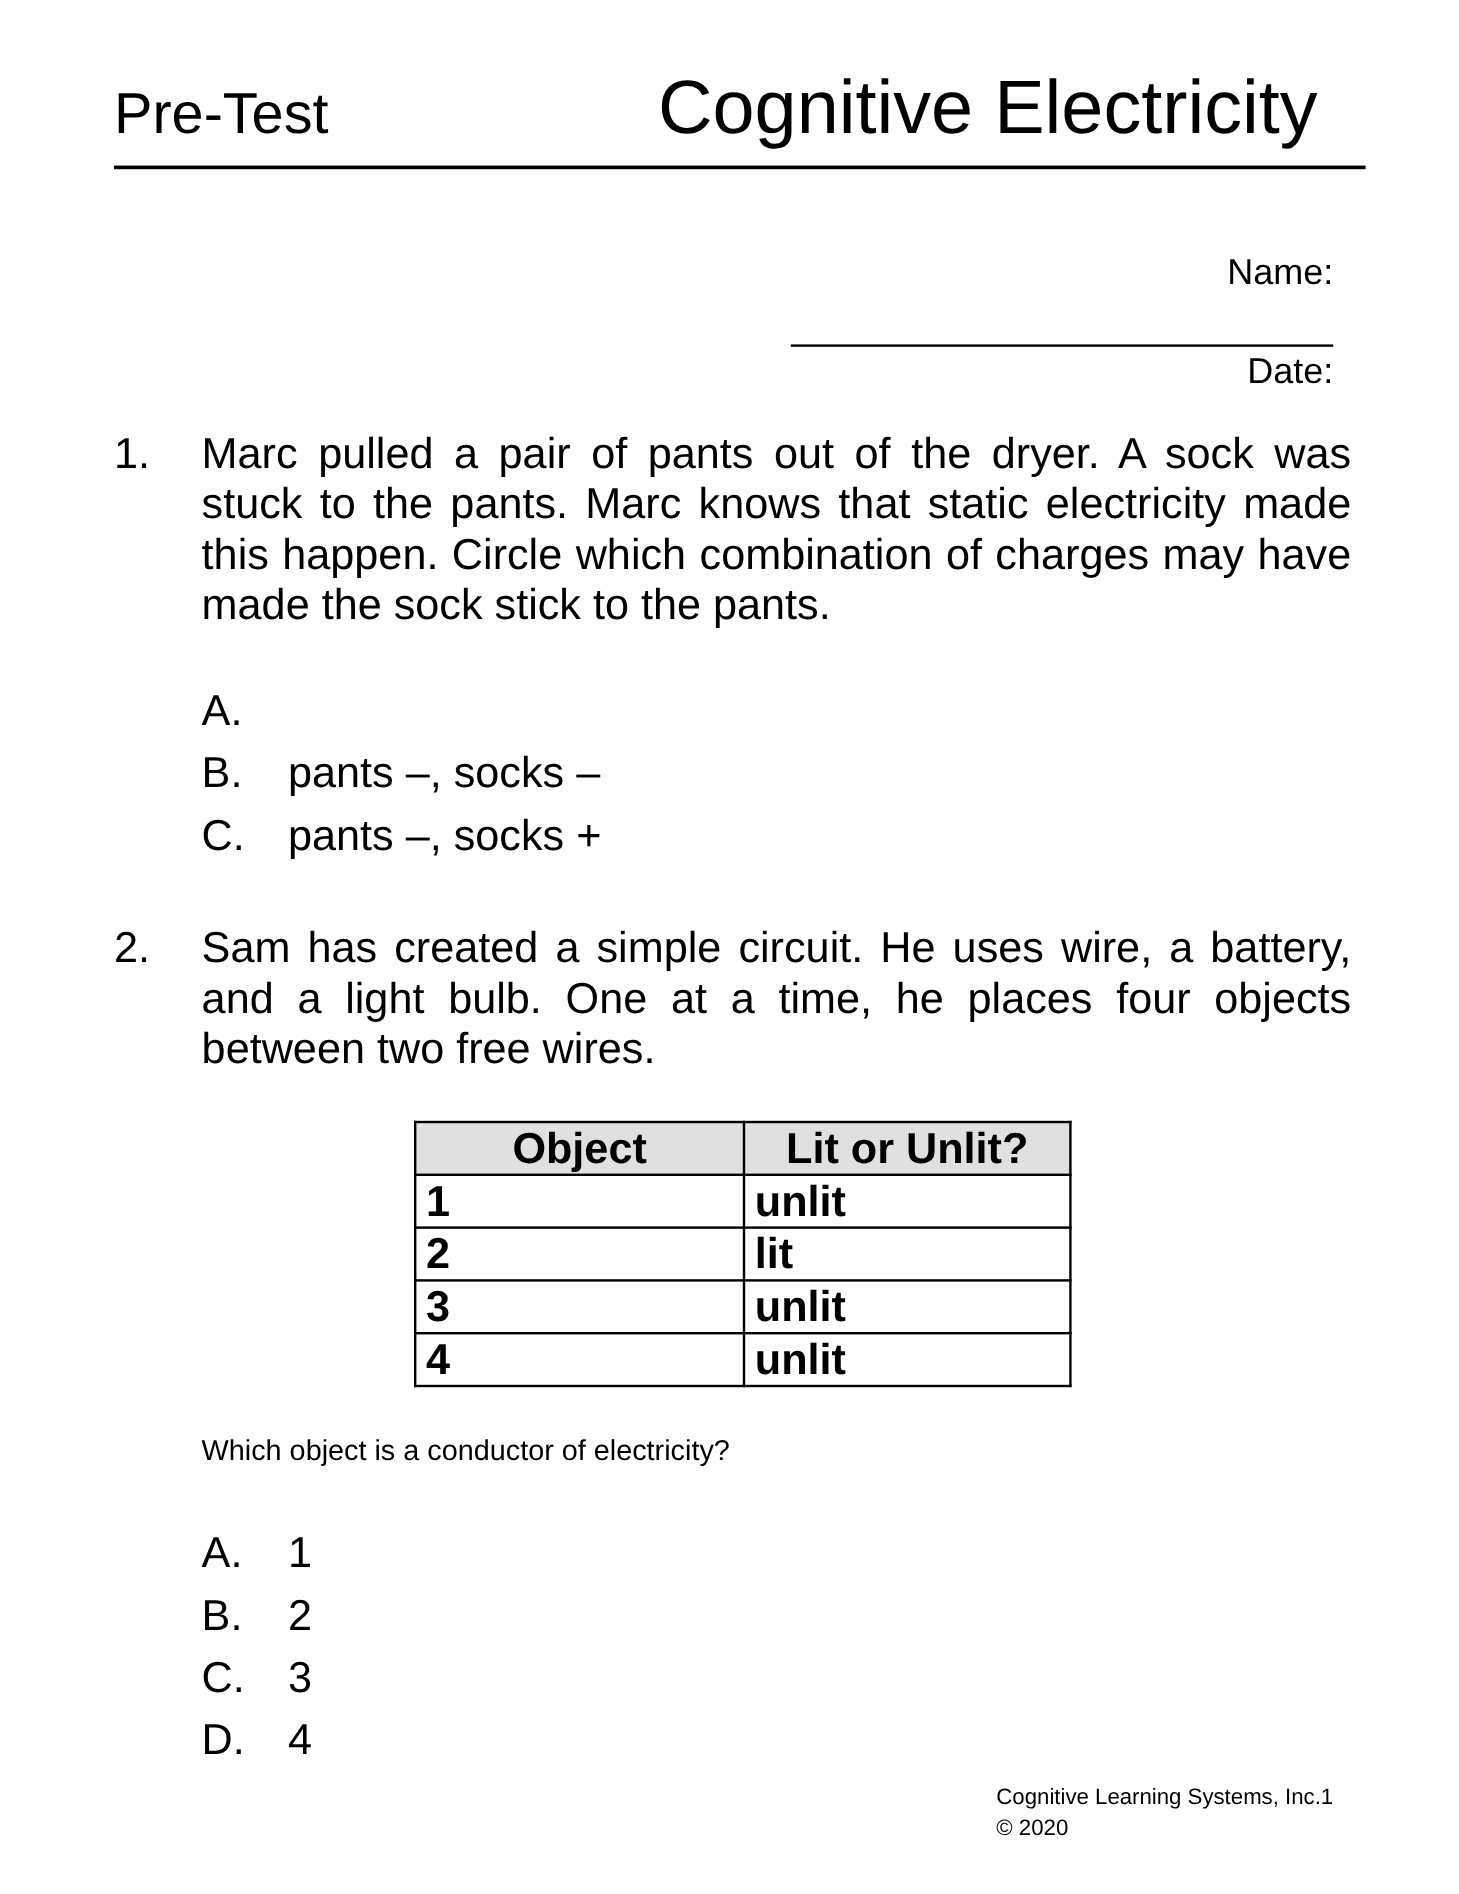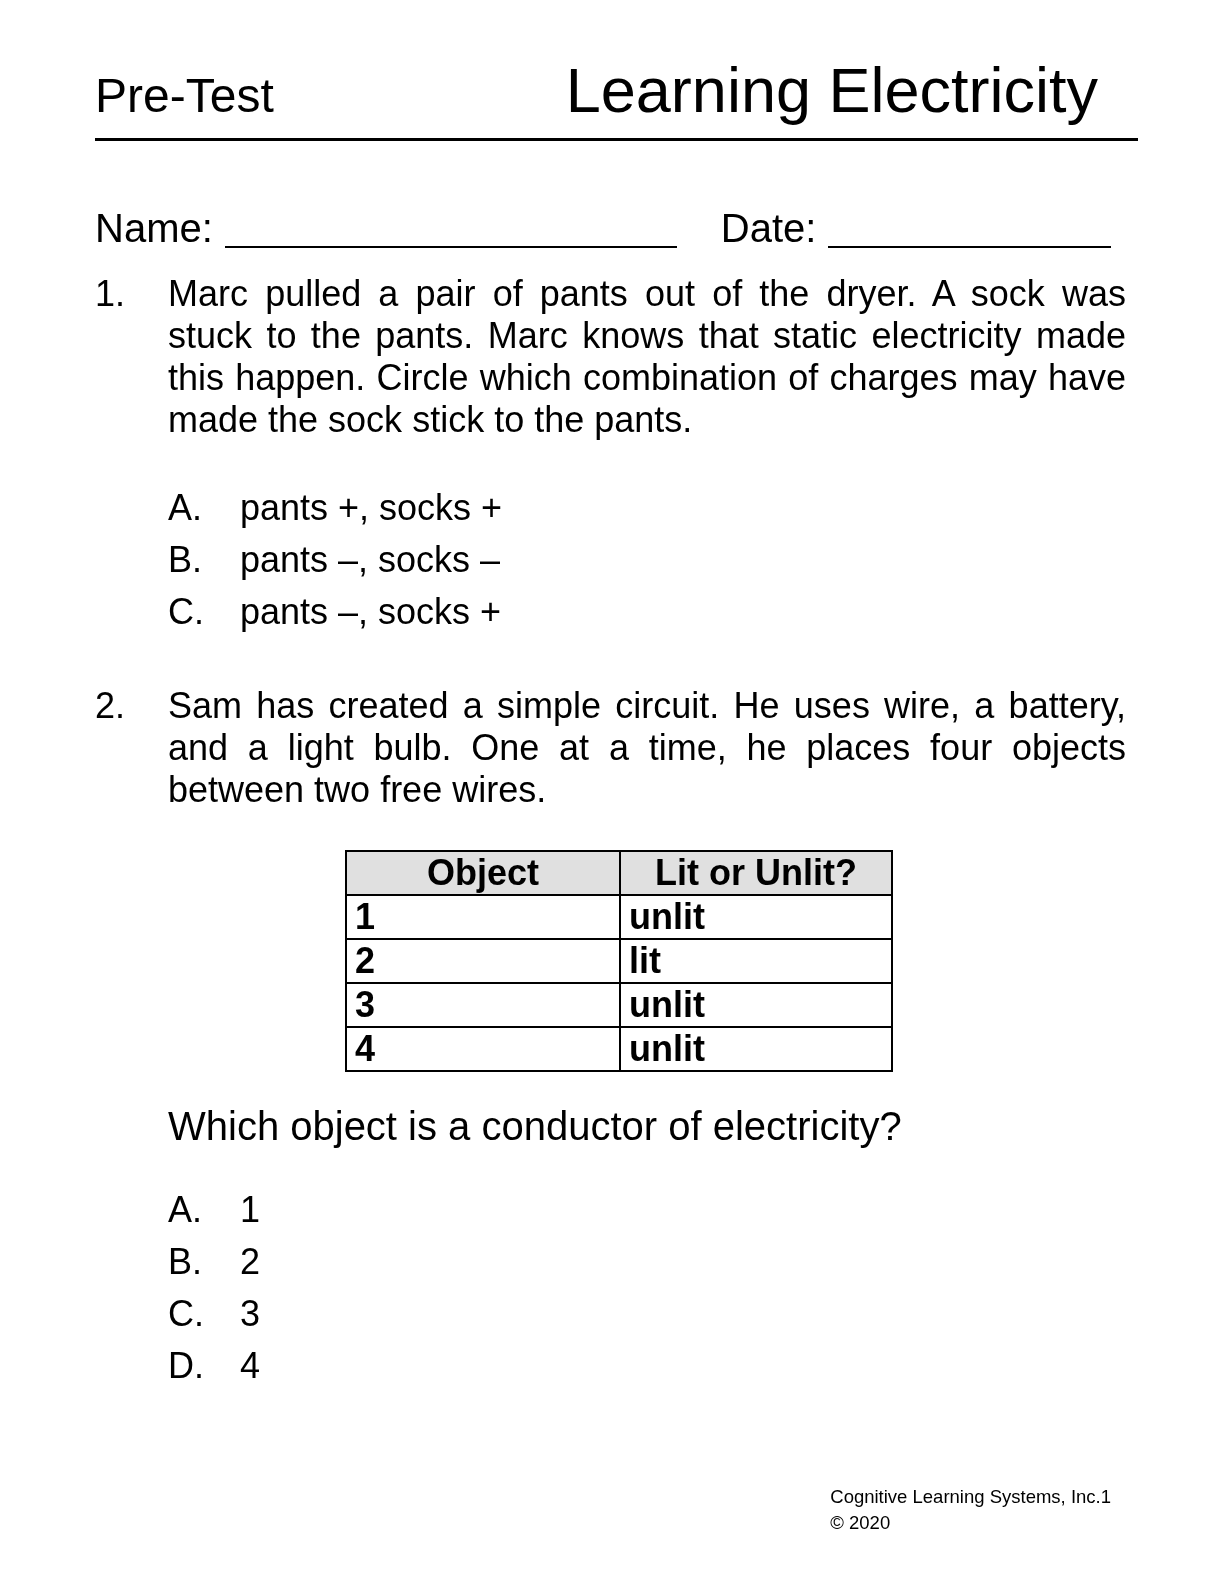--- a/index.html
+++ b/index.html
@@ -14,23 +14,23 @@
   .header{
     display:flex;justify-content:space-between;align-items:baseline;
     width:1043px;margin:52px 0 0 95px;
     padding-bottom:10px;border-bottom:3px solid #000;
   }
   .doc-type{font-size:48px;line-height:1.1;}
   .title{font-size:63px;line-height:76px;padding-right:40px;}
 
   
   .name-row{
-    display:flex;align-items:center;
+    display:flex;align-items:flex-end;
     margin:66px 0 0 95px;width:1016px;
-    font-size:40px;line-height:42px;
+    font-size:30px;line-height:42px;flex-direction:column;
   }
   .blank{border-bottom:2px solid #000;height:38px;}
   .name-blank{width:452px;margin-left:12px;}
   .date-label{margin-left:44px;}
   .date-blank{flex:1;margin-left:12px;}
 
   
   .question{display:flex;margin-left:95px;}
   .qnum{width:73px;flex:none;font-size:36px;line-height:42px;}
   .qtext{width:958px;font-size:36px;line-height:42px;text-align:justify;}
@@ -50,55 +50,54 @@
     border:2px solid #000;
     font-size:36px;font-weight:bold;
     height:40px;padding:0;
   }
   .tbl th{width:270px;text-align:center;}
   .tbl td{text-align:left;padding-left:8px;}
   .tbl td:first-child{width:264px;}
   .tbl td:last-child{width:261px;border-radius:15px;}
 
   
-  .subq{margin:33px 0 0 168px;font-size:40px;line-height:42px;}
+  .subq{margin:33px 0 0 168px;font-size:24px;line-height:42px;}
 
   
   .footer{
     position:absolute;left:95px;top:1484px;width:1016px;
     display:flex;justify-content:flex-end;align-items:flex-start;
     font-size:18.5px;line-height:26px;
   }
 </style>
 </head>
 <body>
 
 <div class="page">
 
   <div class="header">
     <span class="doc-type">Pre-Test</span>
-    <span class="title">Learning Electricity</span>
+    <span class="title">Cognitive Electricity</span>
   </div>
 
   <div class="name-row">
     <span>Name:</span>
     <span class="blank name-blank"></span>
     <span class="date-label">Date:</span>
     <span class="blank date-blank"></span>
   </div>
 
   <div class="question" id="q1">
     <span class="qnum">1.</span>
     <div class="qtext">Marc pulled a pair of pants out of the dryer. A sock was stuck to the pants. Marc knows that static electricity made this happen. Circle which combination of charges may have made the sock stick to the pants.</div>
   </div>
 
   <div class="options" id="options1">
     <div class="option">
       <span class="olet">A.</span>
-      <span>pants +, socks +</span>
     </div>
     <div class="option">
       <span class="olet">B.</span>
       <span>pants –, socks –</span>
     </div>
     <div class="option">
       <span class="olet">C.</span>
       <span>pants –, socks +</span>
     </div>
   </div>

